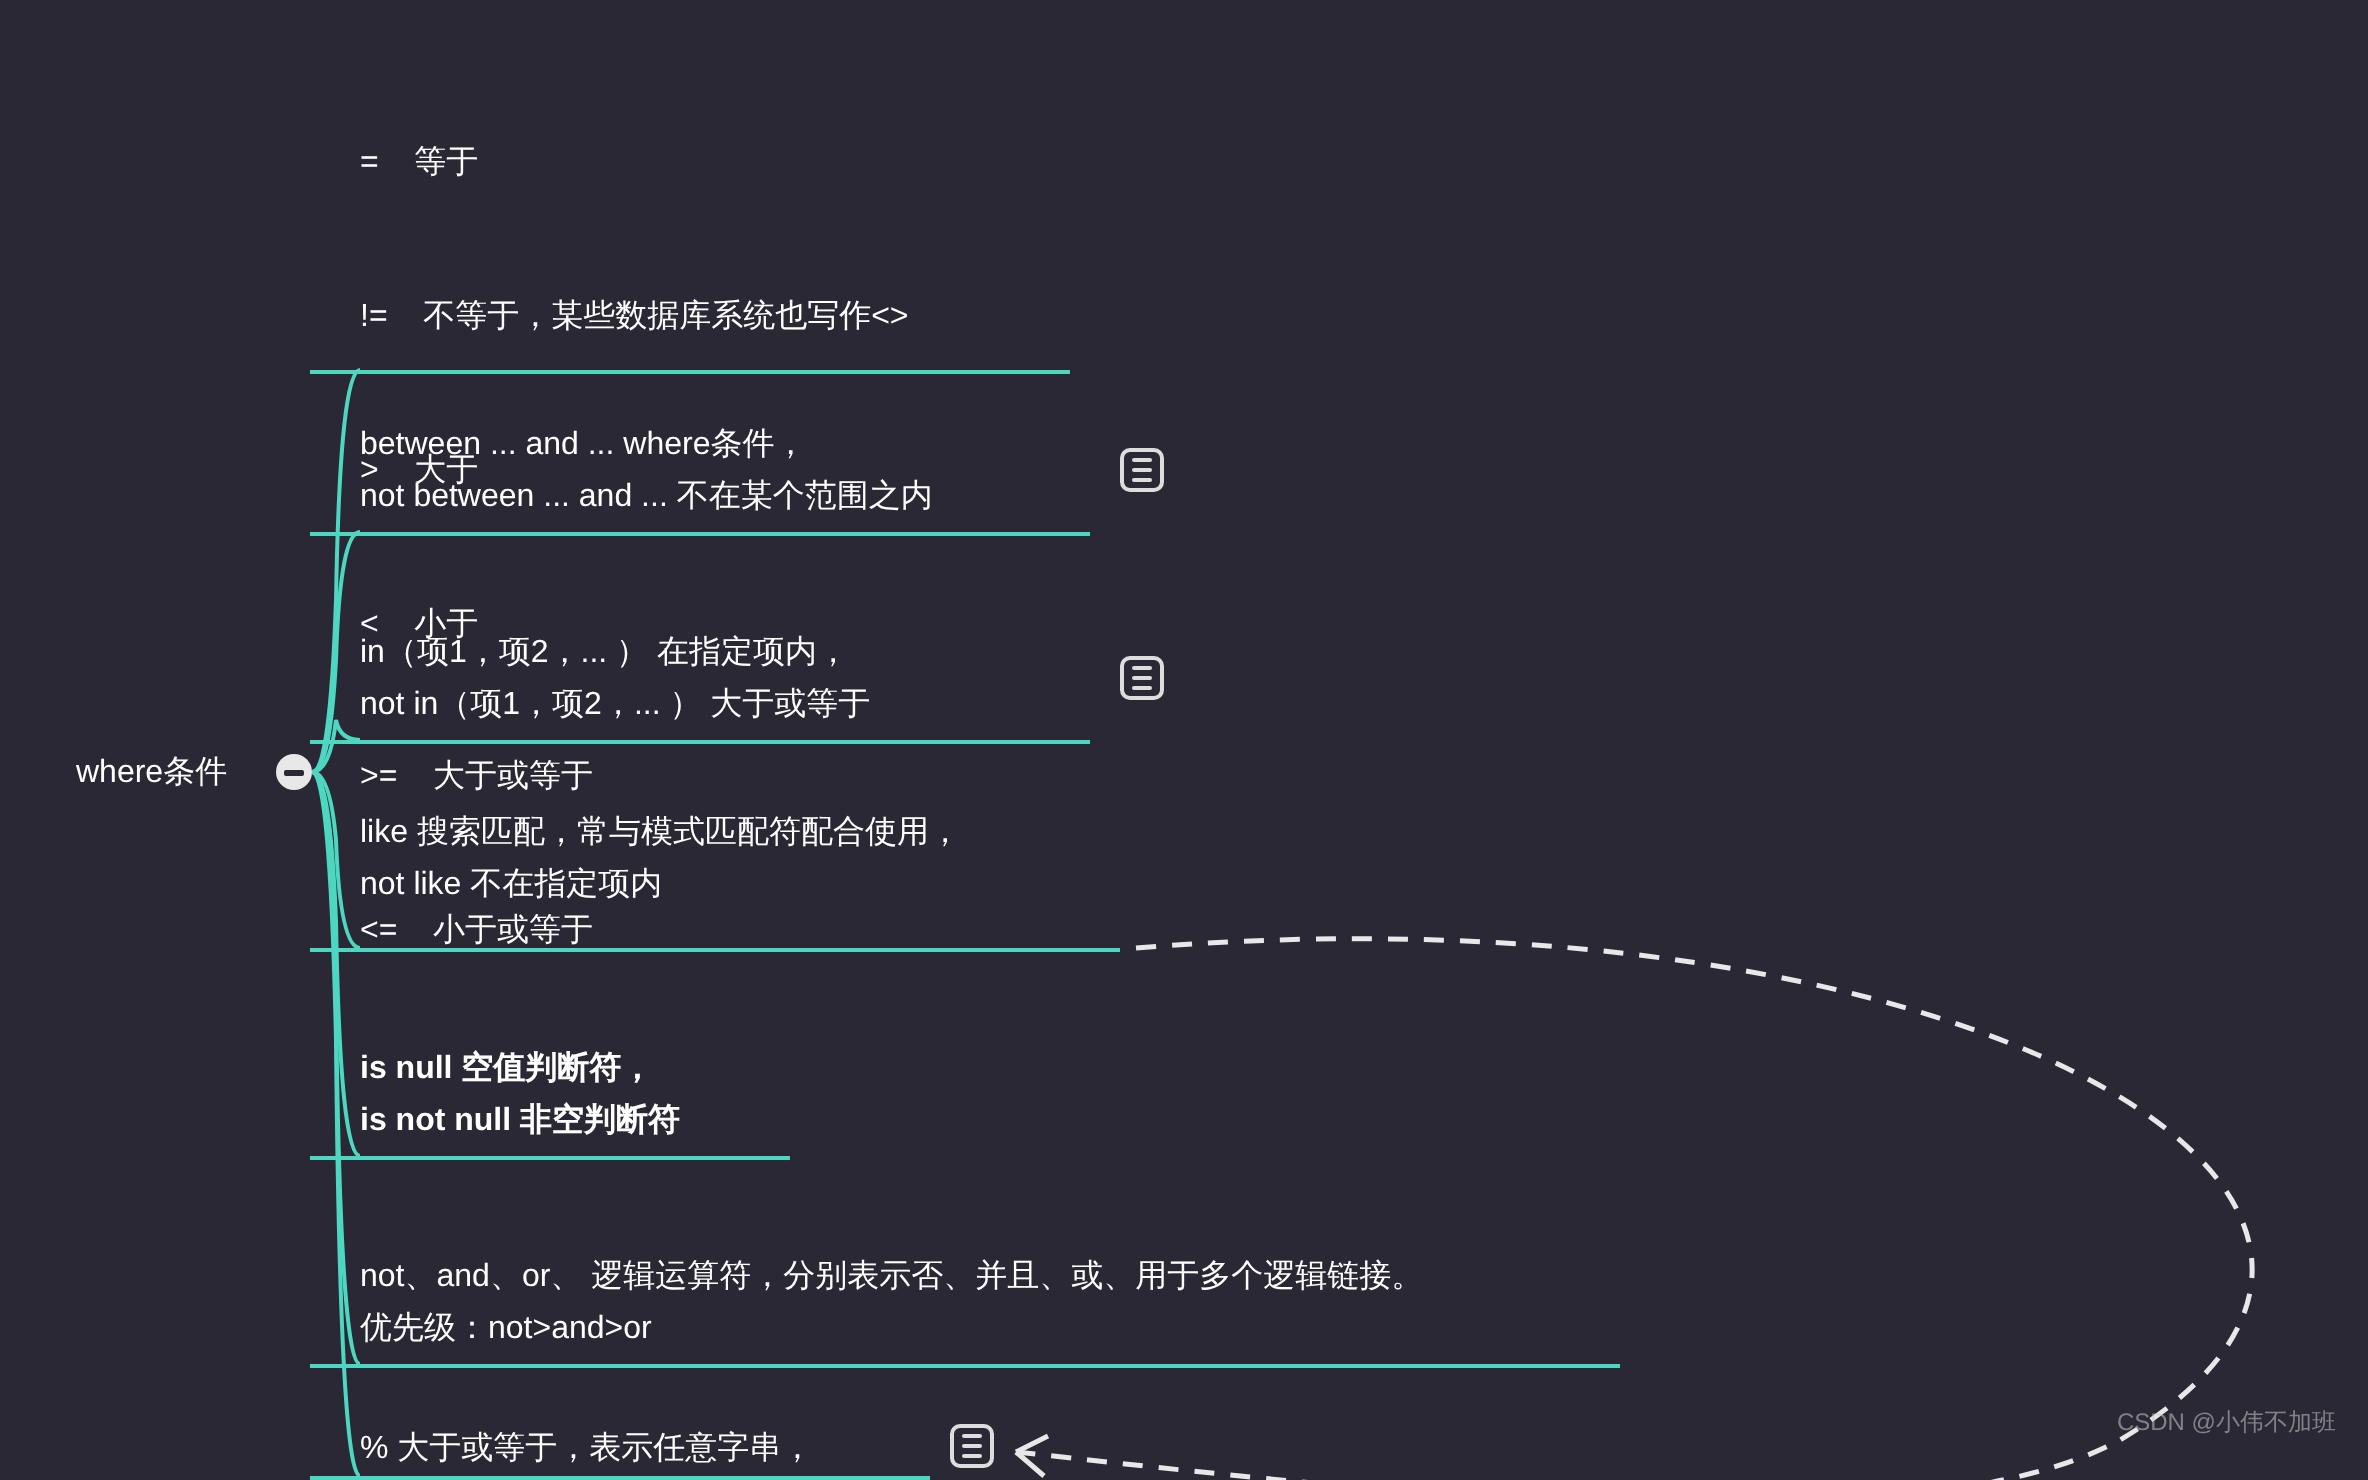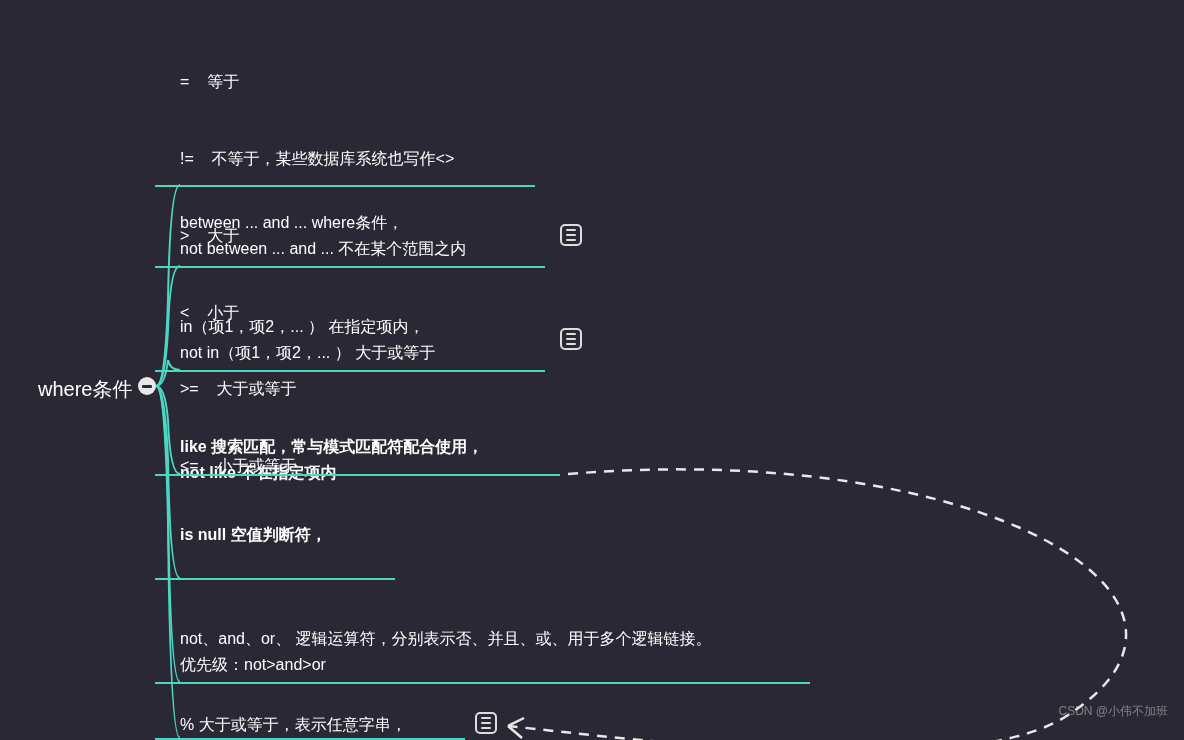--- a/index.html
+++ b/index.html
@@ -10,21 +10,21 @@
     font-size: 16px;
     width: 1184px;
     height: 740px;
     position: relative;
     overflow: hidden;
   }
   .root-node {
     position: absolute;
     left: 38px;
     top: 376px;
-    font-size: 20px;
+    font-size: 16px;
   }
   .node {
     position: absolute;
     left: 180px;
     line-height: 1.6;
   }
   .node .line1, .node .line2, .node .multiline { white-space: pre; }
   .underline {
     border-bottom: 2px solid #4dd7c1;
     position: absolute;
@@ -142,31 +142,32 @@
     <div>not in（项1，项2，... ）    大于或等于</div>
   </div>
 </div>
 <div class="underline" style="left:155px; top:370px; width:390px;"></div>
 <div class="note-badge" style="left:560px; top:328px;">
     <span></span>
     <span></span>
     <span></span>
   </div>
 
-<div class="node" style="top:434px;font-weight:bold;">
+<div class="node" style="top:404px;">
   <div>
     <div>like    搜索匹配，常与模式匹配符配合使用，</div>
     <div>not like    不在指定项内</div>
   </div>
 </div>
 <div class="underline" style="left:155px; top:474px; width:405px;"></div>
 
 <div class="node" style="top:522px;font-weight:bold;">
   <div>
     <div>is null    空值判断符，</div>
+    <div>is not null    非空判断符</div>
   </div>
 </div>
 <div class="underline" style="left:155px; top:578px; width:240px;"></div>
 
 <div class="node" style="top:626px;">
   <div>
     <div>not、and、or、    逻辑运算符，分别表示否、并且、或、用于多个逻辑链接。</div>
     <div>                           优先级：not&gt;and&gt;or</div>
   </div>
 </div>

